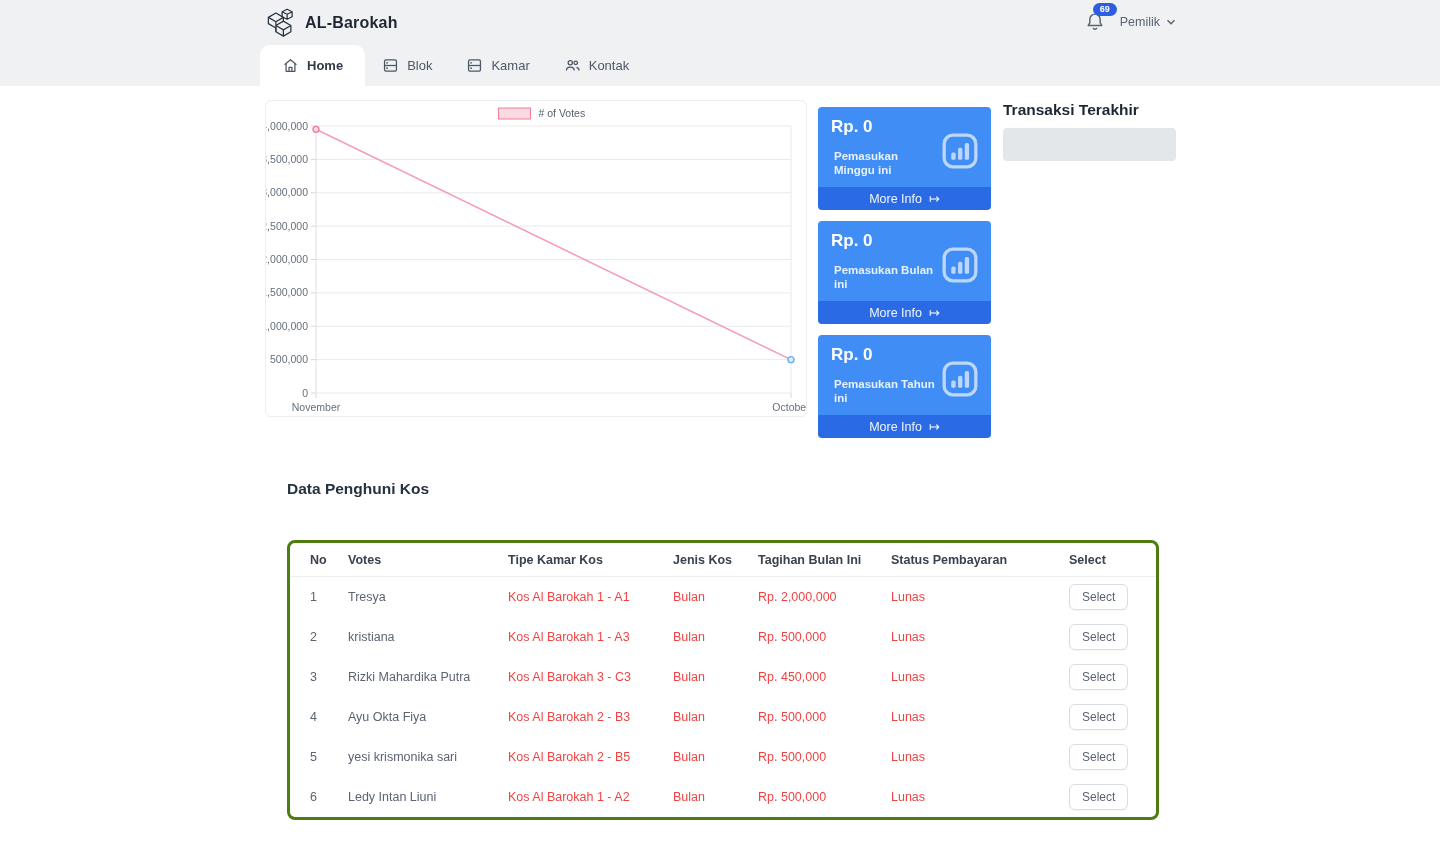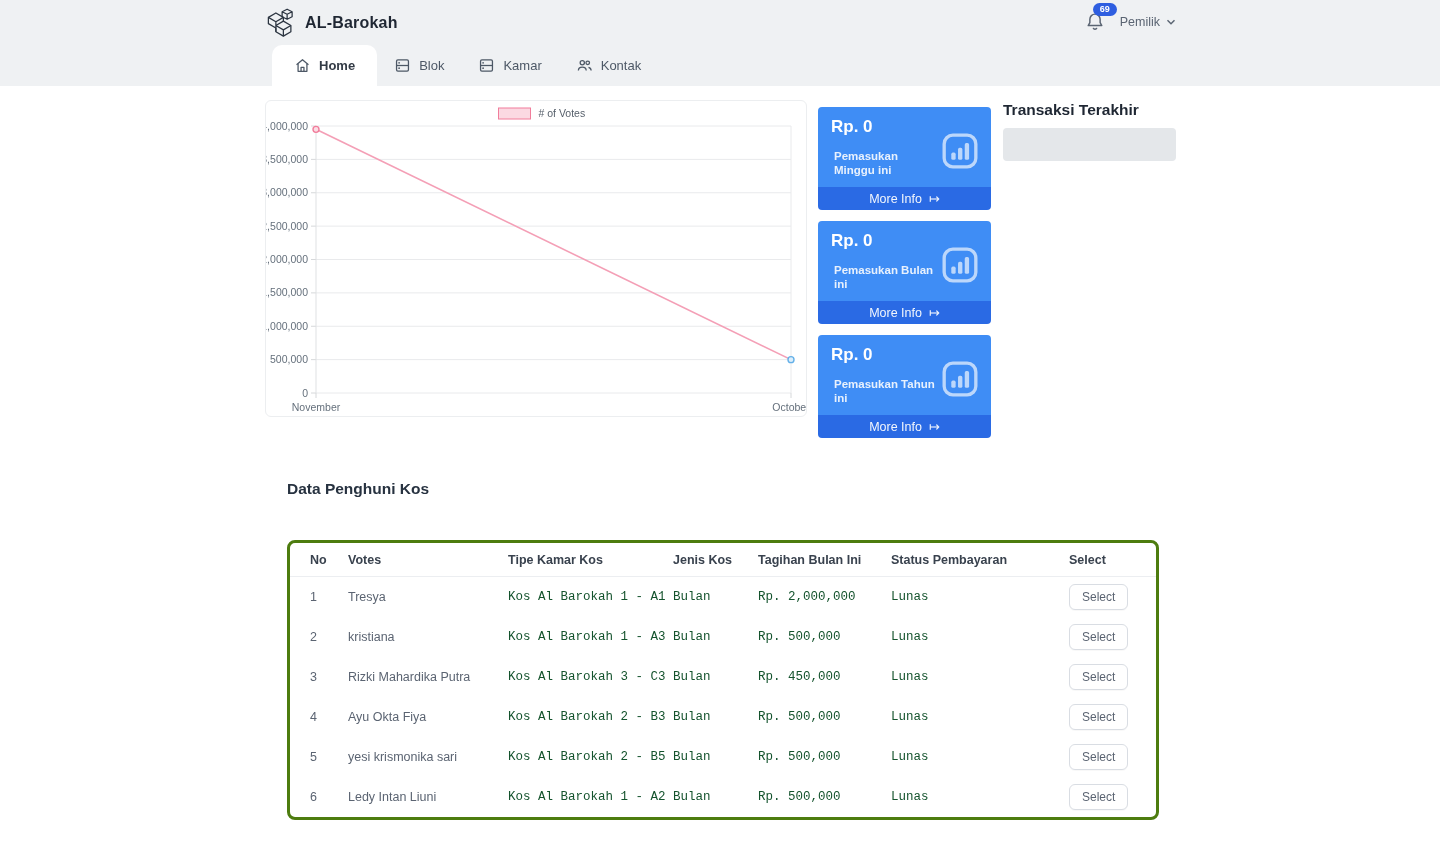--- a/index.html
+++ b/index.html
@@ -5,21 +5,21 @@
   html,body{margin:0;padding:0;width:1440px;height:860px;background:#fff;overflow:hidden;
     font-family:"Liberation Sans",sans-serif;color:#3d4450;}
   .topbar{position:absolute;left:0;top:0;width:1440px;height:86px;background:#eff1f3;}
   .brand{position:absolute;left:264px;top:8px;display:flex;align-items:center;gap:11px;}
   .brand-title{font-size:16px;font-weight:700;color:#1f2733;letter-spacing:.2px;}
   .usermenu{position:absolute;right:264px;top:10px;display:flex;align-items:center;gap:12px;}
   .bell-wrap{position:relative;width:24px;height:24px;}
   .badge{position:absolute;top:-7px;left:9px;background:#2e5ee0;color:#fff;font-size:9px;font-weight:700;
     padding:2px 7px;border-radius:9px;line-height:1;}
   .user-label{font-size:12.5px;color:#5a6472;display:flex;align-items:center;gap:6px;}
-  .navtabs{position:absolute;left:272px;bottom:0;display:flex;align-items:flex-end;}
+  .navtabs{position:absolute;left:260px;bottom:0;display:flex;align-items:flex-end;}
   .tab{display:flex;align-items:center;gap:8px;padding:12px 17px;font-size:13px;color:#4d5866;cursor:pointer;}
   .tab.active{background:#fff;border-radius:10px 10px 0 0;padding:12px 22px;font-weight:600;color:#333b46;}
 
   .chart-card{position:absolute;left:265px;top:100px;width:540px;height:315px;background:#fff;
     border:1px solid #eceef0;border-radius:6px;}
   .chart-card svg{display:block;}
   .chart-card text{font-size:10.5px;fill:#65707c;font-family:"Liberation Sans",sans-serif;}
 
   .stat-col{position:absolute;left:818px;top:107px;width:173px;}
   .stat-card{width:173px;margin-bottom:11px;border-radius:4px;overflow:hidden;}
@@ -41,21 +41,21 @@
   .section-sub{margin-top:7px;font-size:12.5px;color:#6a7380;}
 
   .table-card{position:absolute;left:287px;top:540px;width:866px;background:#fff;
     border:3px solid #4d7c0f;border-radius:8px;overflow:hidden;}
   table{width:100%;border-collapse:collapse;table-layout:fixed;}
   thead th{text-align:left;font-size:12.5px;font-weight:700;color:#39424e;padding:10px 0 9px;
     border-bottom:1px solid #eceef1;}
   th.c-no,td.c-no{padding-left:20px;}
   tbody td{padding:0;height:40px;font-size:12.5px;vertical-align:middle;}
   td.c-no,td.c-nama{color:#5b6472;}
-  td.c-mut{color:#14532d;font-family:Liberation Mono, monospace;}
+  td.c-mut{color:#ef4444;}
   .select-btn{padding:5px 12px;border:1px solid #d9dde3;border-radius:6px;background:#fff;color:#5b6472;
     font-size:12px;font-family:"Liberation Sans",sans-serif;cursor:pointer;box-shadow:0 1px 1px rgba(0,0,0,.03);}
 </style>
 </head>
 <body>
 
 <div class="topbar">
   <div class="brand">
     <svg width="30" height="30" viewBox="0 0 48 48" fill="none" stroke="#2b3440" stroke-width="2" stroke-linejoin="round">
       <path d="M7 15 L19 8 L31 15 L31 21 L43 28 L43 38 L31 45 L19 38 L19 32 L7 25 Z"></path>

